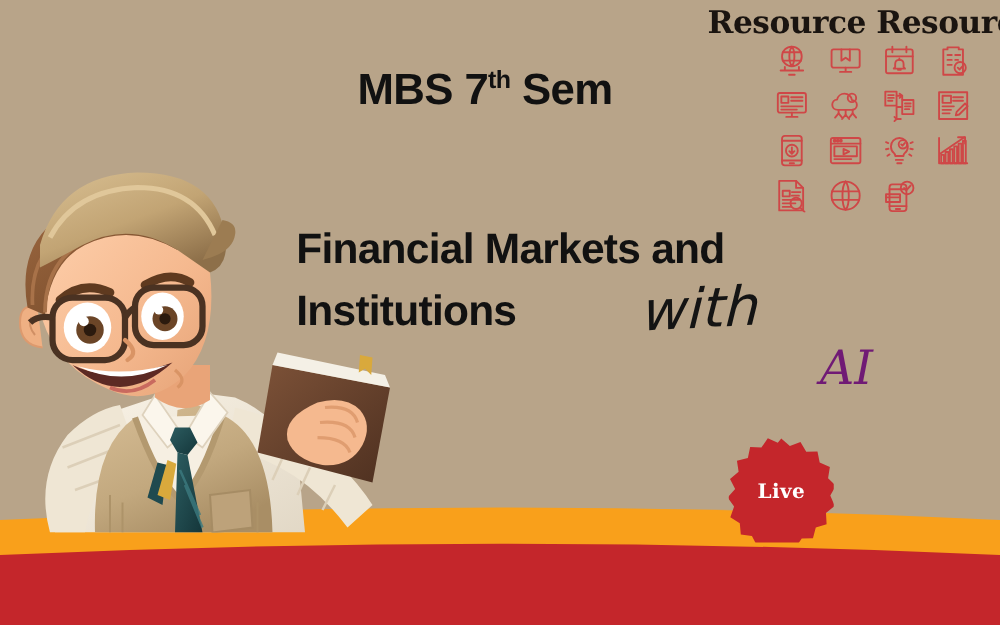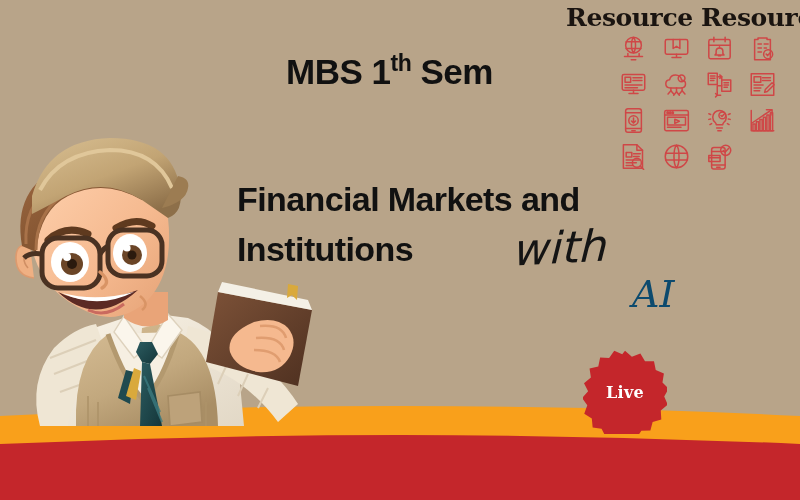--- a/index.html
+++ b/index.html
@@ -80,21 +80,21 @@
     left: 286px;
     top: 52px;
     font-weight: 700;
     font-size: 35px;
     color: #111111;
     letter-spacing: -0.5px;
     white-space: nowrap;
     z-index: 6;
   }
   #sem-line .sup {
-    font-size: 23px;
+    font-size: 20px;
     vertical-align: super;
     line-height: 0;
   }
 
   #course-title {
     position: absolute;
     left: 237px;
     top: 174px;
     width: 400px;
     font-weight: 700;
@@ -113,27 +113,27 @@
     font-size: 44px;
     font-style: italic;
     font-weight: 400;
     color: #141414;
     transform: skewX(-6deg) rotate(-3deg);
     z-index: 6;
   }
 
   #ai-word {
     position: absolute;
-    left: 632px;
+    left: 656px;
     top: 272px;
     font-family: "DejaVu Serif", "Liberation Serif", serif;
     font-style: italic;
     font-weight: 400;
     font-size: 38px;
-    color: #0c4a6e;
+    color: #701a75;
     z-index: 6;
   }
 
   
   #live-badge {
     position: absolute;
     left: 583px;
     top: 350px;
     width: 84px;
     height: 84px;
@@ -415,21 +415,21 @@
           <path d="M5 7.5h12M5 19.5h12M9.5 21.5h3"></path>
           <rect x="2.5" y="11" width="10" height="5.5"></rect>
           <path d="M2.5 13.2h10"></path>
           <circle cx="17.5" cy="6.5" r="4.5"></circle>
           <path d="M15.4 6.6l1.5 1.6 3.1-3.4"></path>
         </svg>
     </div>
   </div>
 
   <div id="sem-line">
-    <span>MBS 1</span><span class="sup">th</span><span> Sem</span>
+    <span>MBS 7</span><span class="sup">th</span><span> Sem</span>
   </div>
 
   <div id="course-title">Financial Markets and Institutions</div>
 
   <div id="with-word">with</div>
 
   <div id="ai-word">AI</div>
 
   <svg class="band-wrap" viewBox="0 0 800 110" preserveAspectRatio="none" xmlns="http://www.w3.org/2000/svg">
     <path d="M0 26 Q400 6 800 26 L800 110 L0 110 Z" fill="#f9a01b"></path>

